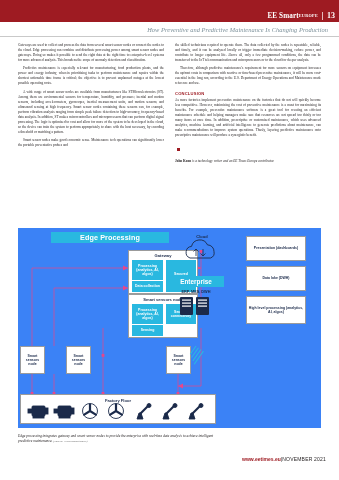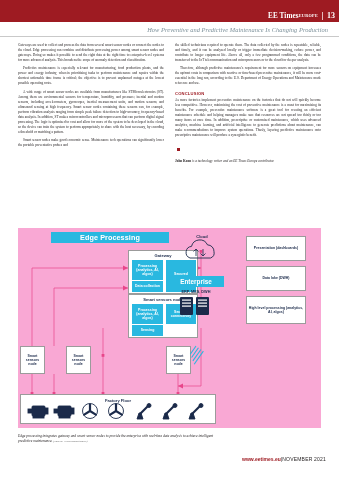--- a/index.html
+++ b/index.html
@@ -111,21 +111,21 @@
     background: #9E1B22;
     margin-left: 2px;
     vertical-align: 0;
   }
 
   
   .figure {
     position: absolute;
     left: 18px; top: 228px;
     width: 303px; height: 200px;
-    background: #f9a8d4;
+    background: #3b82f6;
   }
   .fig-title {
     position: absolute;
     left: 33px; top: 4px;
     width: 118px; height: 11px;
     background: #29B8E0;
     display: flex; align-items: center; justify-content: center;
   }
   .fig-title span {
     font-family: "Liberation Sans", sans-serif;
@@ -248,21 +248,21 @@
   }
   .footer .site { color: #9E1B22; font-weight: bold; }
   .footer .date { color: #231f20; letter-spacing: .2px; }
 </style>
 </head>
 <body>
 
 <div class="header-band">
   <div class="header-band-inner">
     <div class="masthead">
-      <span>EE Times</span><span class="region">EUROPE</span>
+      <span>EE Smart</span><span class="region">EUROPE</span>
     </div>
     <div class="pagenum">13</div>
   </div>
 </div>
 
 <div class="running-head">
   <span>How Preventive and Predictive Maintenance Is Changing Production</span>
 </div>
 
 <div class="columns">

